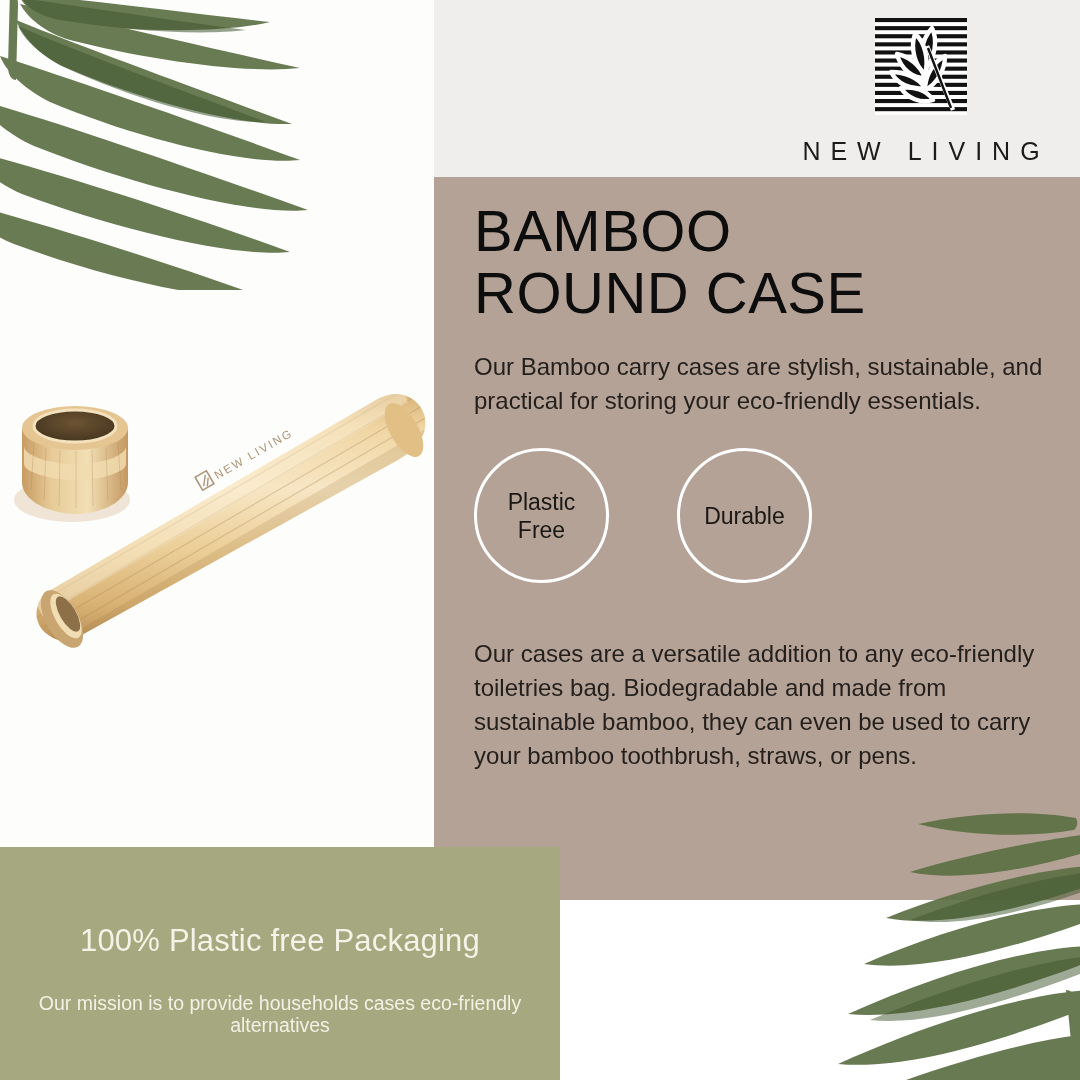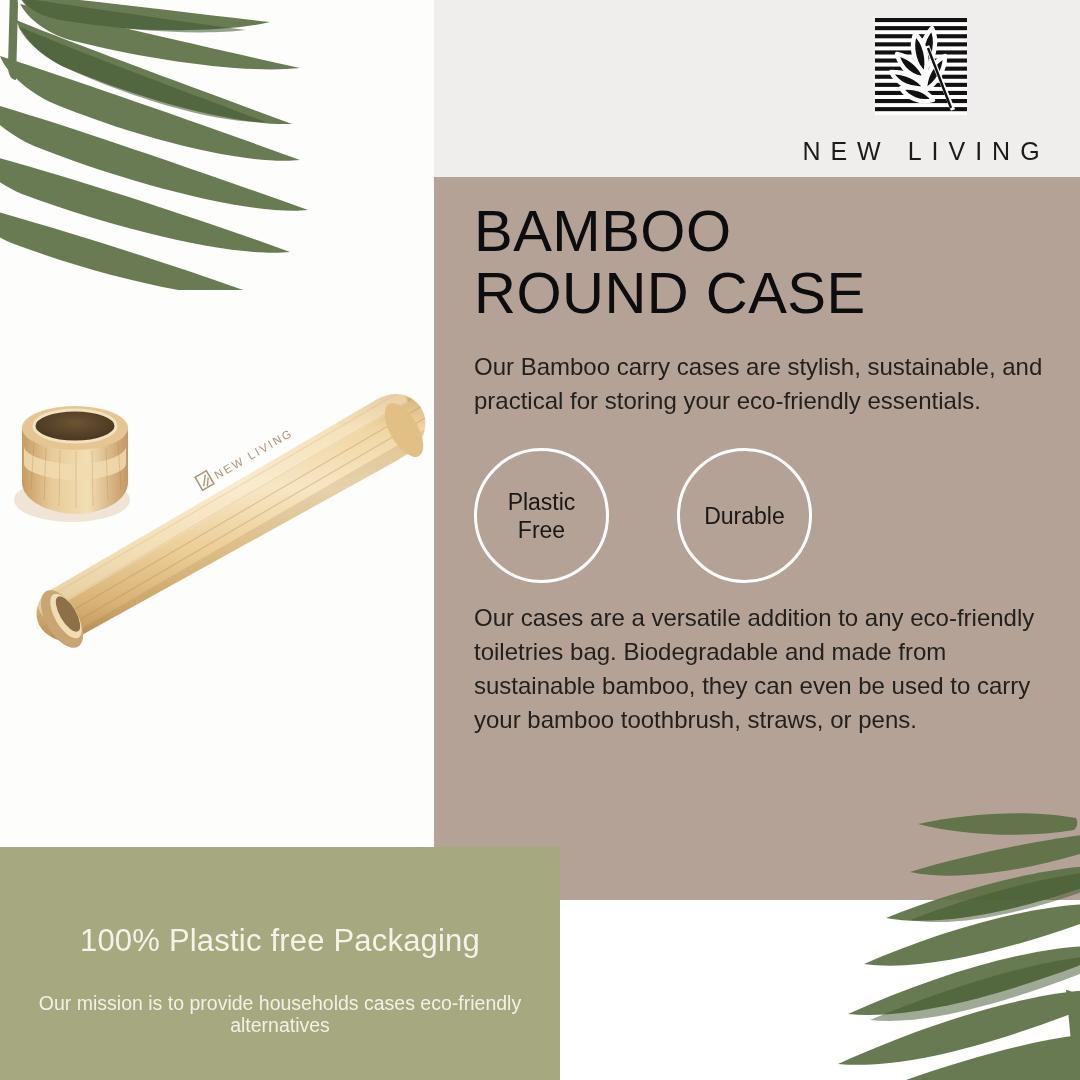--- a/index.html
+++ b/index.html
@@ -87,21 +87,21 @@
     margin: 0;
     white-space: pre-line;
   }
   .para {
     font-size: 24px;
     line-height: 1.42;
     color: #231f1c;
     margin: 26px 0 0 0;
     max-width: 578px;
   }
-  .para-2 { margin-top: 18px; }
+  .para-2 { margin-top: 54px; }
 
   
   .badges {
     display: flex;
     gap: 68px;
     margin-top: 30px;
   }
   .badge {
     width: 135px; height: 135px;
     border: 3.5px solid #ffffff;

